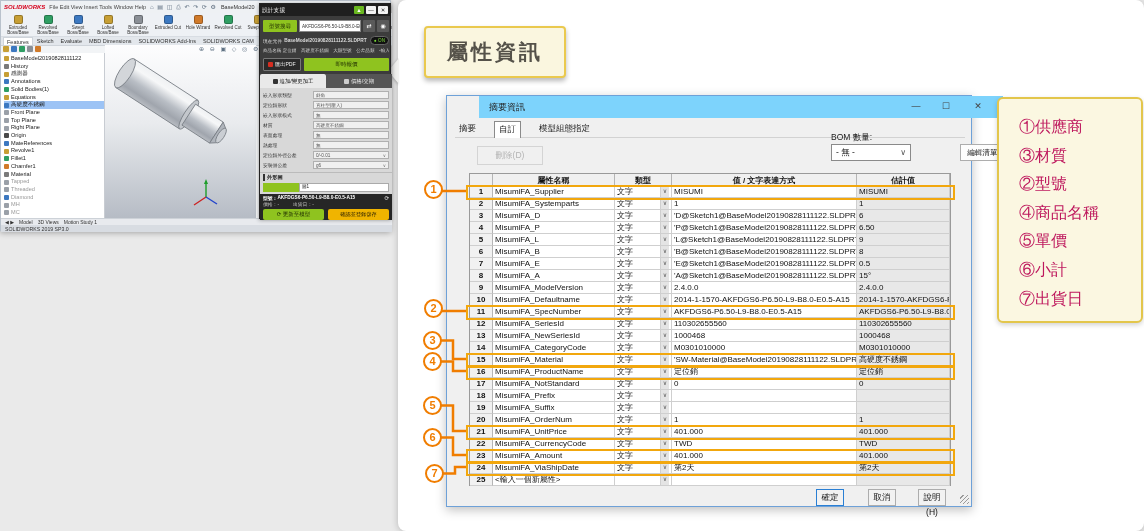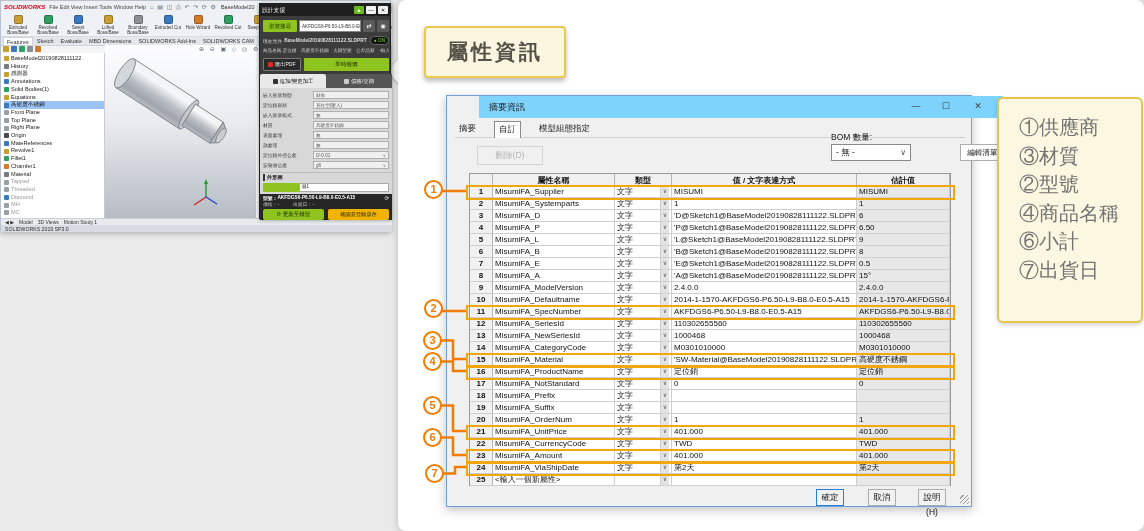--- a/index.html
+++ b/index.html
@@ -146,21 +146,21 @@
 
   
   .anno-svg { position:absolute; left:0; top:0; width:1144px; height:531px; z-index:5; pointer-events:none; }
   .anno-circle { position:absolute; width:19px; height:19px; border:2.5px solid #f07d00; border-radius:50%;
                  background:#fff; color:#f07d00; font-size:11px; font-weight:bold; text-align:center; line-height:14px; z-index:6; }
 
   
   .legend { position:absolute; left:997px; top:97px; width:146px; height:226px; background:#fbf7e1;
             border:2px solid #e3c64b; border-radius:6px; box-shadow:0 2px 5px rgba(0,0,0,.18);
             padding:14px 0 0 20px; z-index:2; }
-  .legend-item { font-size:20px; line-height:28.6px; color:#737373; white-space:nowrap; }
+  .legend-item { font-size:16px; line-height:28.6px; color:#be185d; white-space:nowrap; }
 </style>
 </head>
 <body>
 
 <div class="content-panel"></div>
 <div class="panel-notch"></div>
 
 <div class="sw-window">
   <div class="sw-titlebar">
     <span class="sw-logo">SOLIDWORKS</span>
@@ -728,20 +728,21 @@
     <polyline points="441,405.5 453,405.5 453,431 466,431" fill="none" stroke="#f07d00" stroke-width="2.5"></polyline>
     <polyline points="441,437.5 453,437.5 453,455 466,455" fill="none" stroke="#f07d00" stroke-width="2.5"></polyline>
     <polyline points="443,473.5 455,473.5 455,467 466,467" fill="none" stroke="#f07d00" stroke-width="2.5"></polyline>
   </svg>
 
 <div class="legend">
     <div class="legend-item">①供應商</div>
     <div class="legend-item">③材質</div>
     <div class="legend-item">②型號</div>
     <div class="legend-item">④商品名稱</div>
+    <div class="legend-item">⑤單價</div>
     <div class="legend-item">⑥小計</div>
     <div class="legend-item">⑦出貨日</div>
   </div>
 
 <div class="anno-circle" style="left: 424px; top: 180px;">1</div>
 <div class="anno-circle" style="left: 424px; top: 299px;">2</div>
 <div class="anno-circle" style="left: 423px; top: 331px;">3</div>
 <div class="anno-circle" style="left: 423px; top: 352px;">4</div>
 <div class="anno-circle" style="left: 423px; top: 396px;">5</div>
 <div class="anno-circle" style="left: 423px; top: 428px;">6</div>

